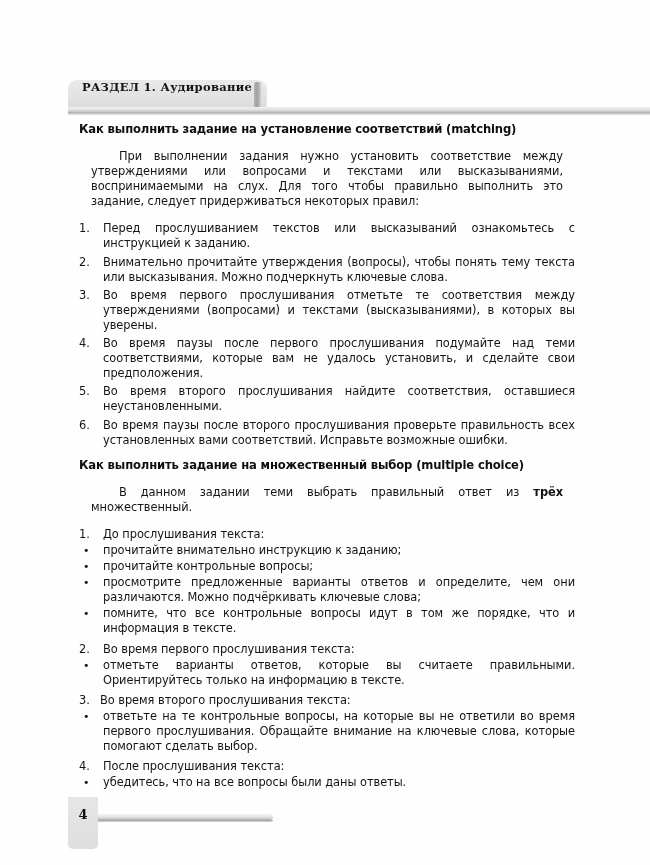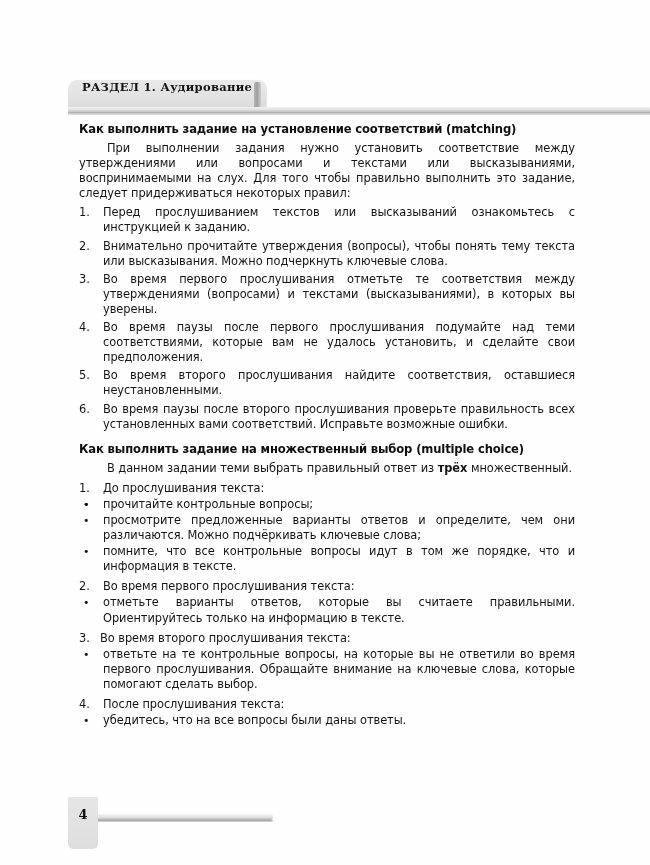--- a/index.html
+++ b/index.html
@@ -93,21 +93,21 @@
     line-height: 15px;
     letter-spacing: -0.15px;
     color: #0f0f0f;
     white-space: nowrap;
   }
   h2.block-title.second {
     margin-top: 10px;
   }
 
   p.intro {
-    margin: 0;
+    margin: 12px;
     font-size: 11.4px;
     line-height: 15.1px;
     text-align: justify;
     text-indent: 28px;
     letter-spacing: -0.05px;
     color: #141414;
     hyphens: manual;
   }
   p.intro b { font-weight: bold; }
 
@@ -283,20 +283,21 @@
 
     <div class="steps">
 
       <div class="step">
         <span class="marker">1.</span>
         <span>До прослушивания текста:</span>
       </div>
       <ul class="bullets">
         <li>
           <span class="dot">•</span>
+          <span>прочитайте внимательно инструкцию к заданию;</span>
         </li>
         <li>
           <span class="dot">•</span>
           <span>прочитайте контрольные вопросы;</span>
         </li>
         <li>
           <span class="dot">•</span>
           <span>просмотрите предложенные варианты ответов и определите, чем они различаются. Можно подчёркивать ключевые слова;</span>
         </li>
         <li>

